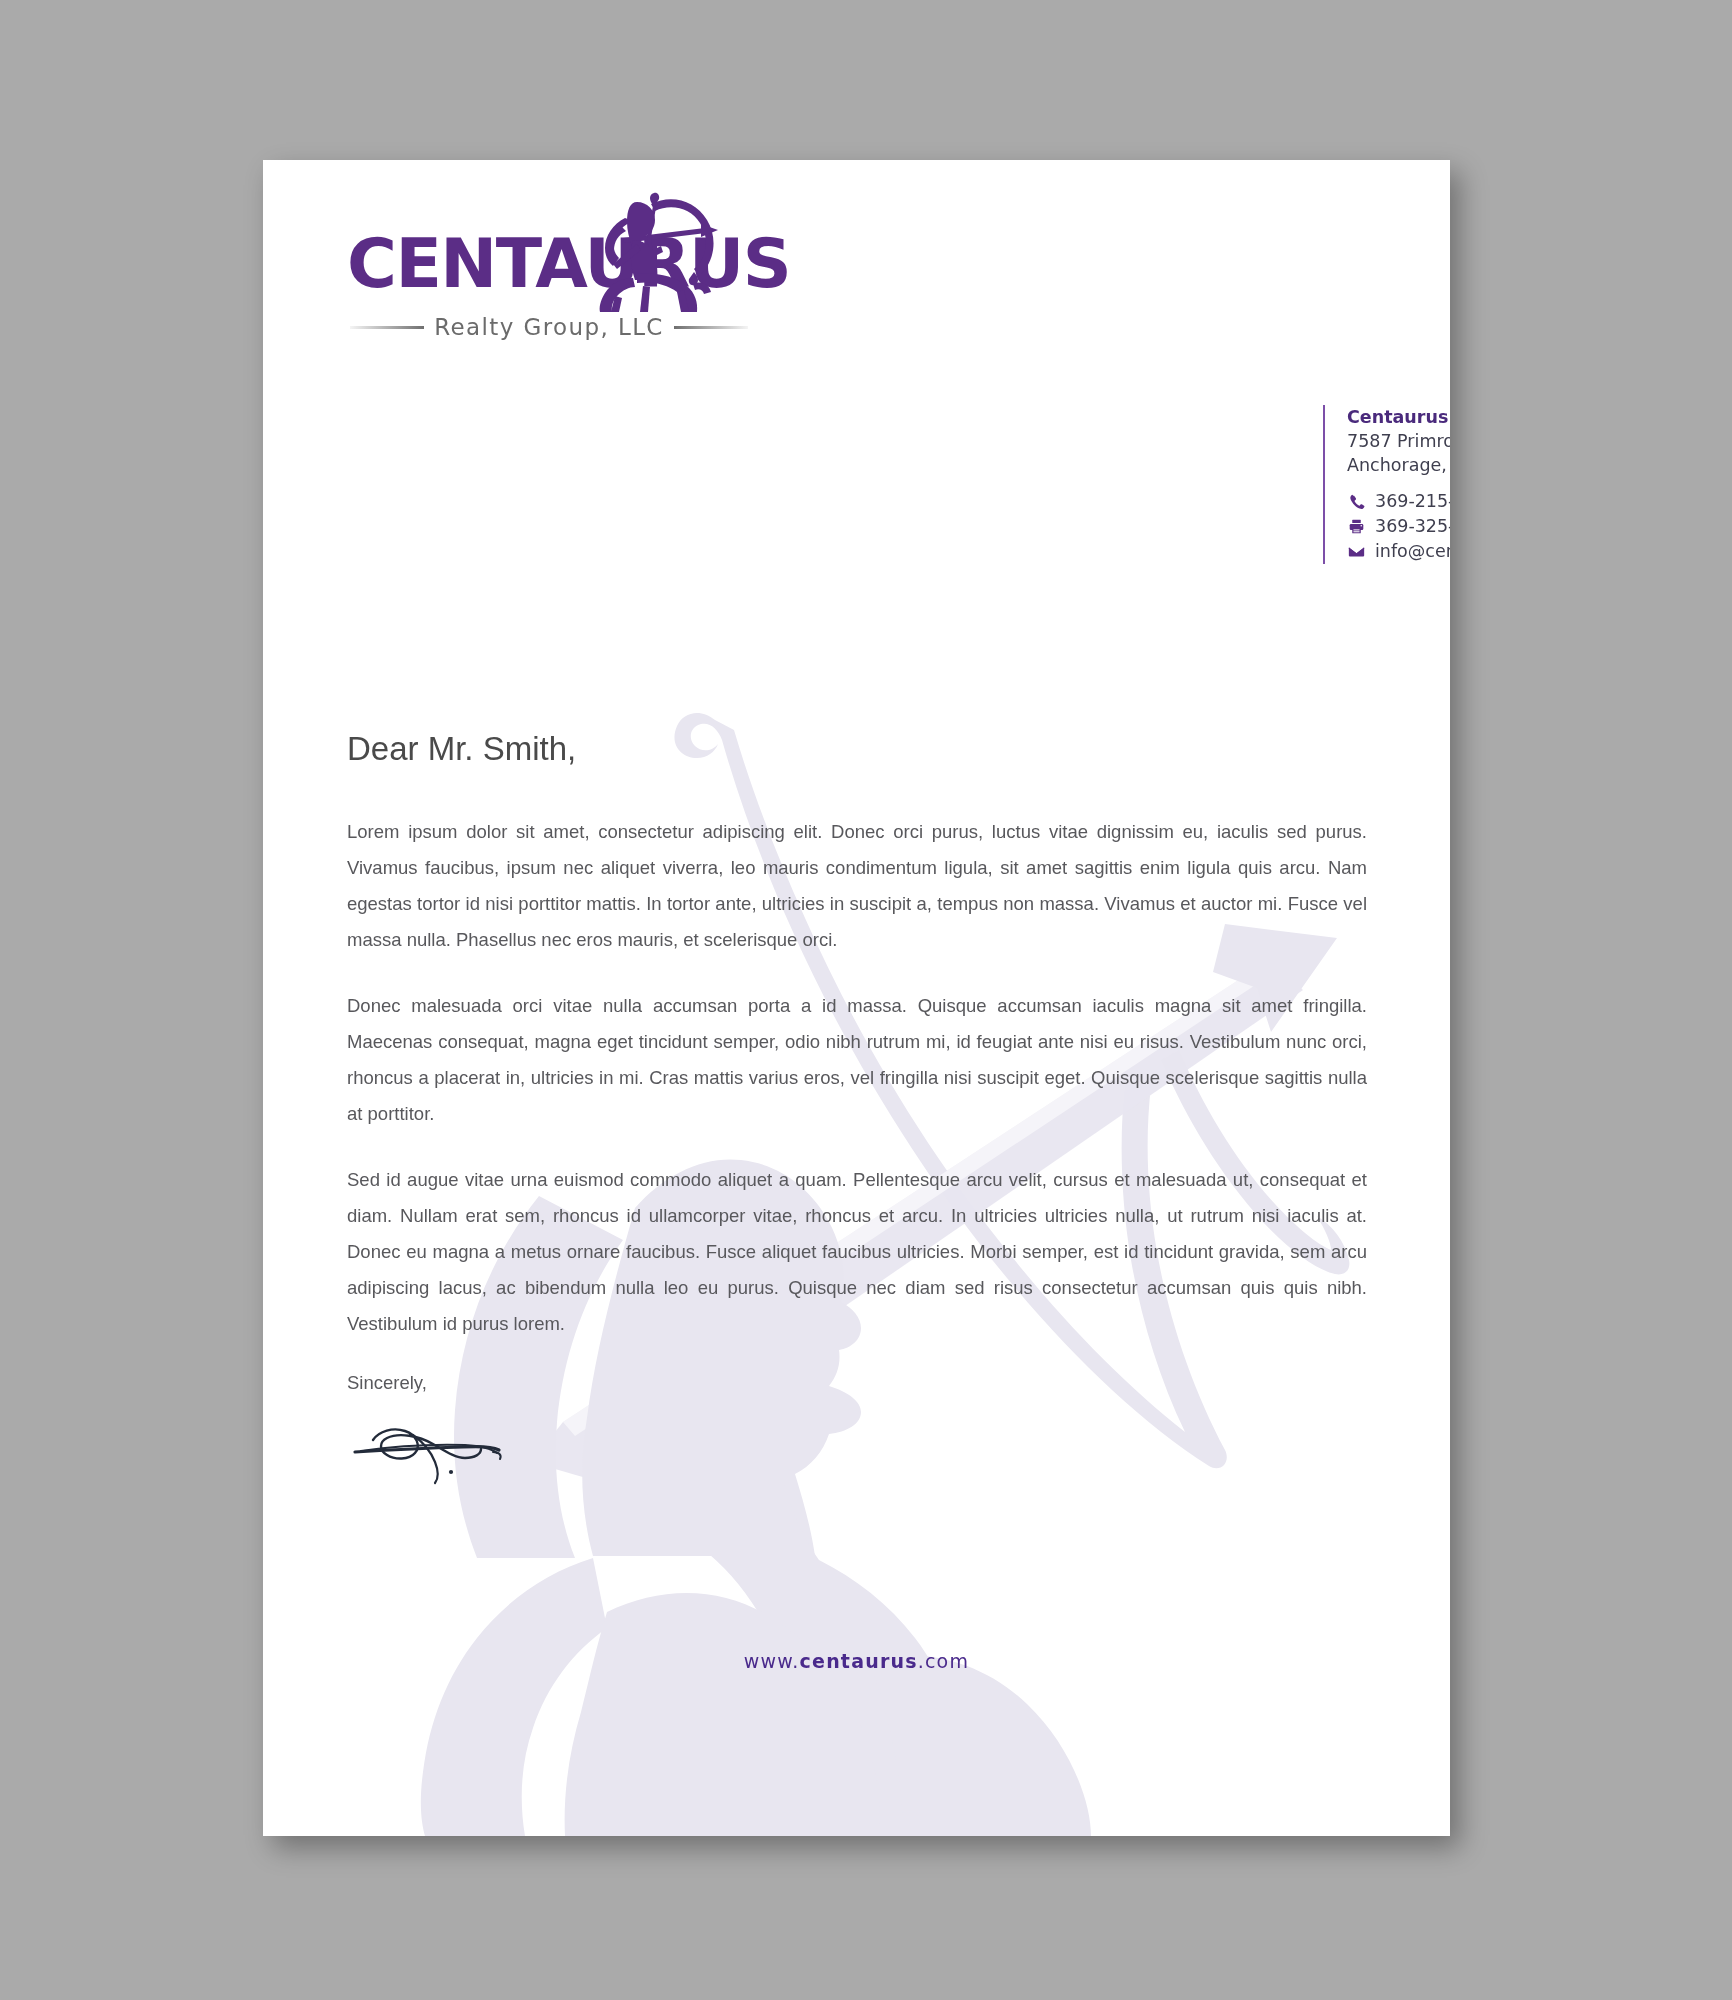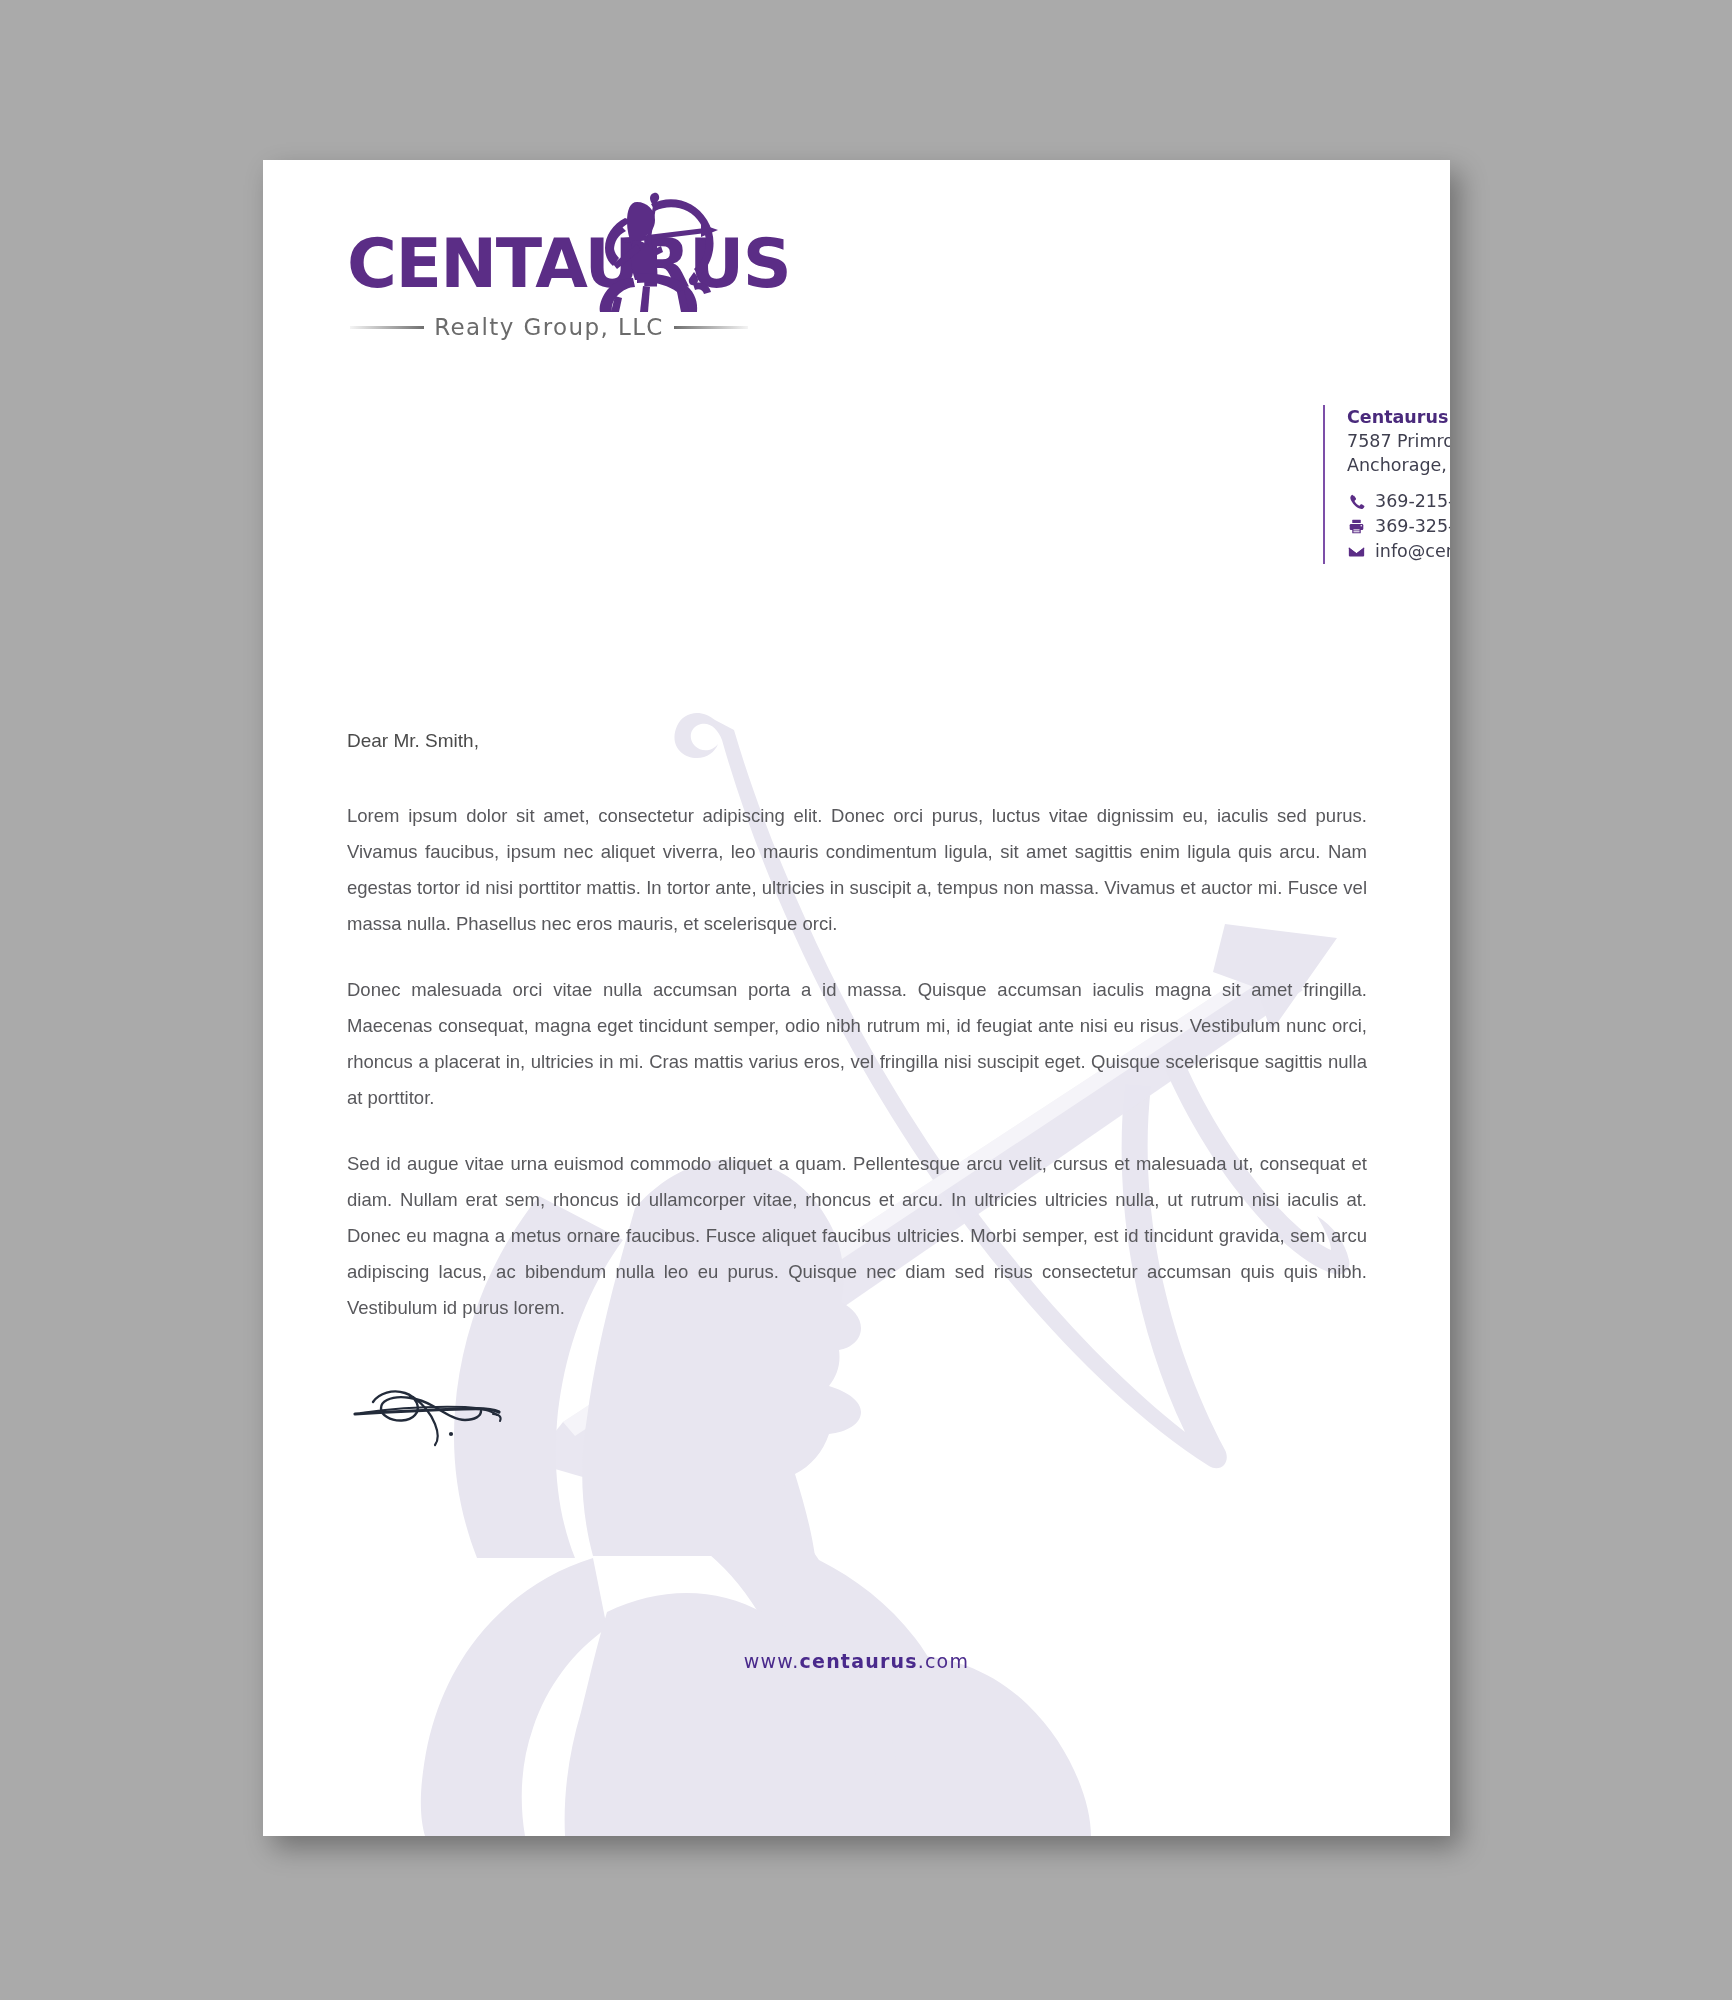--- a/index.html
+++ b/index.html
@@ -153,21 +153,21 @@
   
   .letter {
     position: absolute;
     left: 84px;
     top: 570px;
     width: 1020px;
     z-index: 2;
   }
   .salutation {
     font-family: "Liberation Sans", sans-serif;
-    font-size: 19px;
+    font-size: 33px;
     color: #4a4a4a;
     margin: 0 0 46px 0;
   }
   .para {
     font-family: "Liberation Sans", sans-serif;
     font-size: 18.5px;
     line-height: 36px;
     color: #58585c;
     text-align: justify;
     margin: 0 0 30px 0;
@@ -353,20 +353,21 @@
         </span>
         <span class="txt">info@centaurus.com</span>
       </div>
     </div>
 
     <div class="letter">
       <p class="salutation">Dear Mr. Smith,</p>
       <p class="para">Lorem ipsum dolor sit amet, consectetur adipiscing elit. Donec orci purus, luctus vitae dignissim eu, iaculis sed purus. Vivamus faucibus, ipsum nec aliquet viverra, leo mauris condimentum ligula, sit amet sagittis enim ligula quis arcu. Nam egestas tortor id nisi porttitor mattis. In tortor ante, ultricies in suscipit a, tempus non massa. Vivamus et auctor mi. Fusce vel massa nulla. Phasellus nec eros mauris, et scelerisque orci.</p>
       <p class="para">Donec malesuada orci vitae nulla accumsan porta a id massa. Quisque accumsan iaculis magna sit amet fringilla. Maecenas consequat, magna eget tincidunt semper, odio nibh rutrum mi, id feugiat ante nisi eu risus. Vestibulum nunc orci, rhoncus a placerat in, ultricies in mi. Cras mattis varius eros, vel fringilla nisi suscipit eget. Quisque scelerisque sagittis nulla at porttitor.</p>
       <p class="para">Sed id augue vitae urna euismod commodo aliquet a quam. Pellentesque arcu velit, cursus et malesuada ut, consequat et diam. Nullam erat sem, rhoncus id ullamcorper vitae, rhoncus et arcu. In ultricies ultricies nulla, ut rutrum nisi iaculis at. Donec eu magna a metus ornare faucibus. Fusce aliquet faucibus ultricies. Morbi semper, est id tincidunt gravida, sem arcu adipiscing lacus, ac bibendum nulla leo eu purus. Quisque nec diam sed risus consectetur accumsan quis quis nibh. Vestibulum id purus lorem.</p>
+      <p class="signoff">Sincerely,</p>
       <svg class="signature" viewBox="0 0 200 86" aria-hidden="true">
         <g fill="none" stroke="#232b3a" stroke-linecap="round" stroke-linejoin="round">
           <path d="M8,52 C40,50 78,48 116,47 C132,46 146,47 152,50" stroke-width="3.2"></path>
           <path d="M14,51 C48,46 84,44 118,45 C134,46 145,49 150,53" stroke-width="2"></path>
           <path d="M26,40 C32,31 46,27 58,31 C70,35 74,46 68,53 C62,60 48,60 40,55
                    C32,50 32,42 40,38 C52,32 72,36 86,44 C98,51 108,58 118,58
                    C128,58 134,54 134,49" stroke-width="2.4"></path>
           <path d="M66,35 C76,42 84,52 88,62 C92,72 91,79 88,83" stroke-width="2.2"></path>
           <path d="M146,52 C152,52 155,55 153,59" stroke-width="2"></path>
           <circle cx="104" cy="72" r="2.1" fill="#232b3a" stroke="none"></circle>

